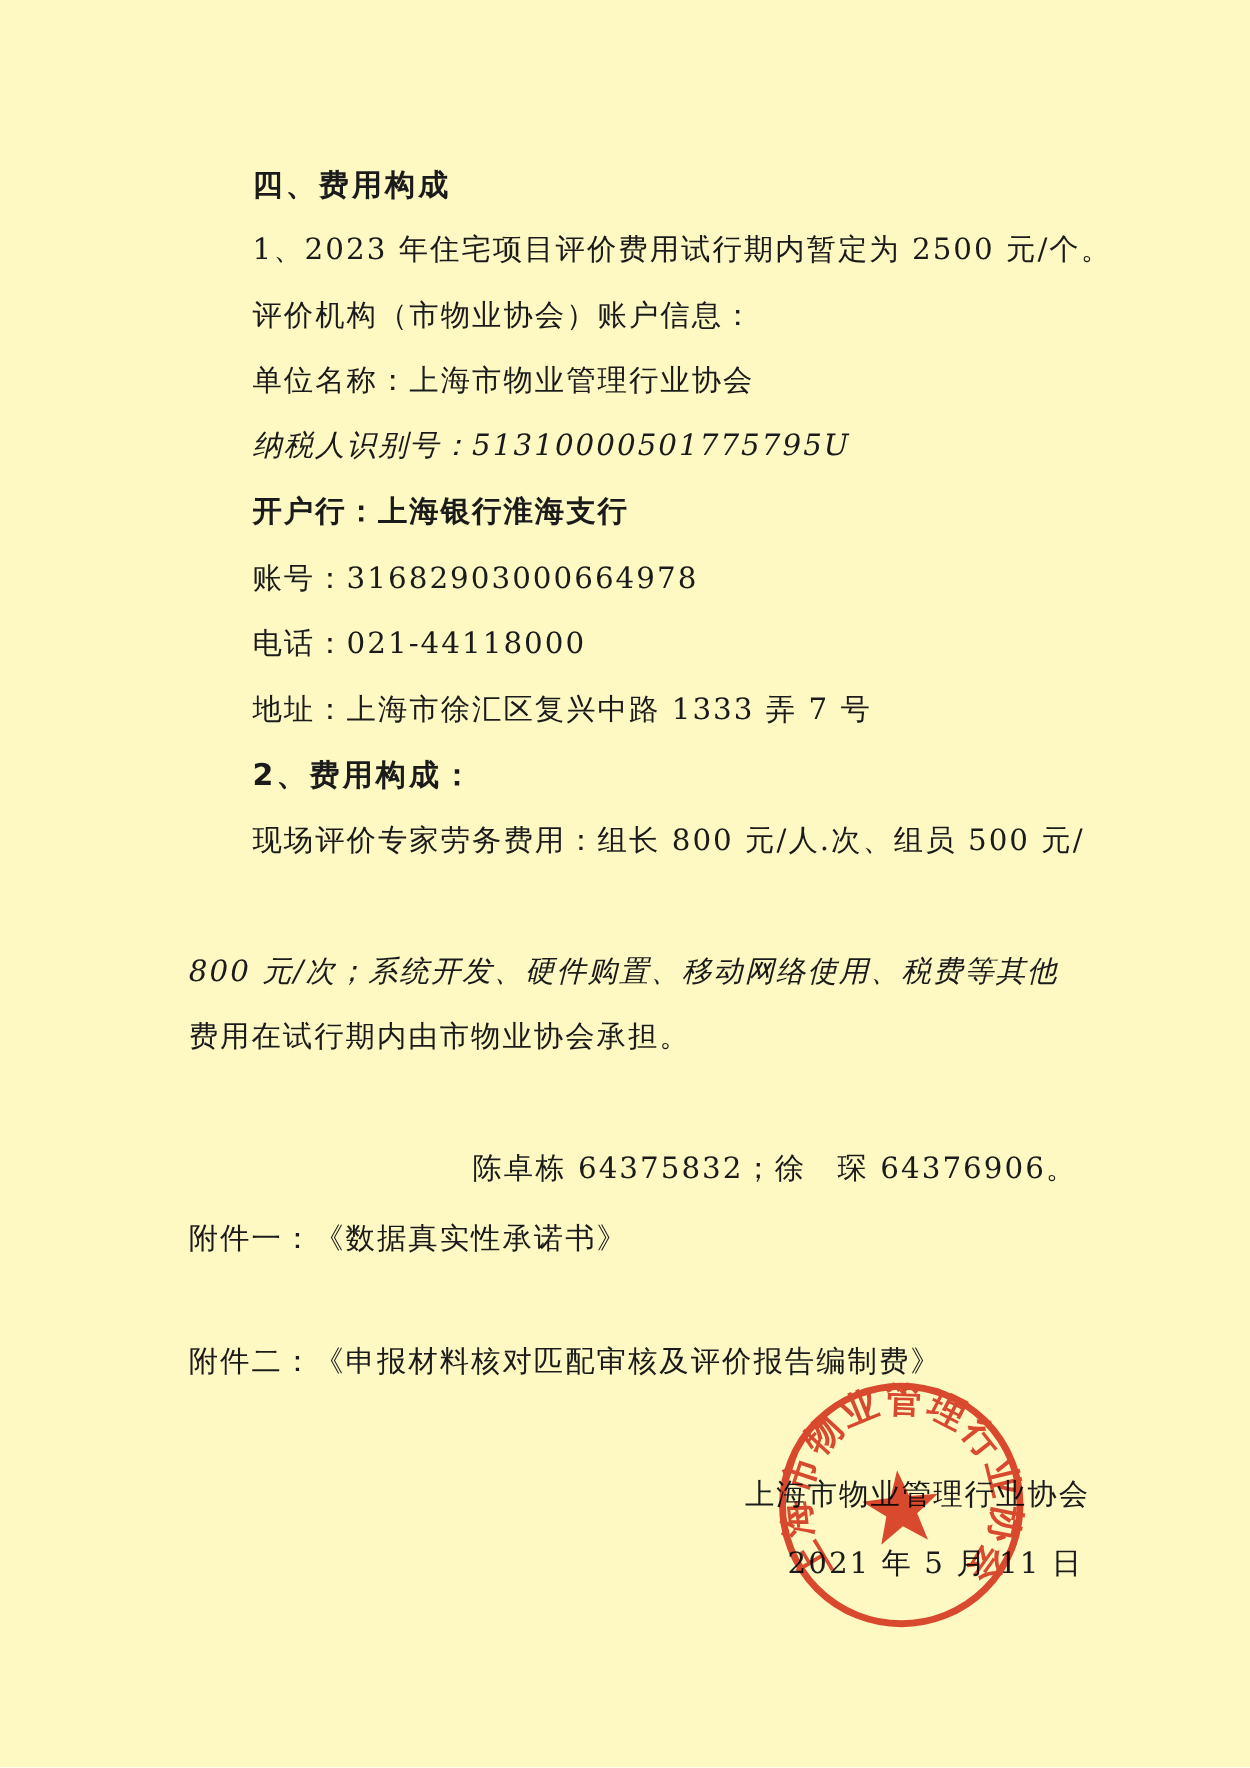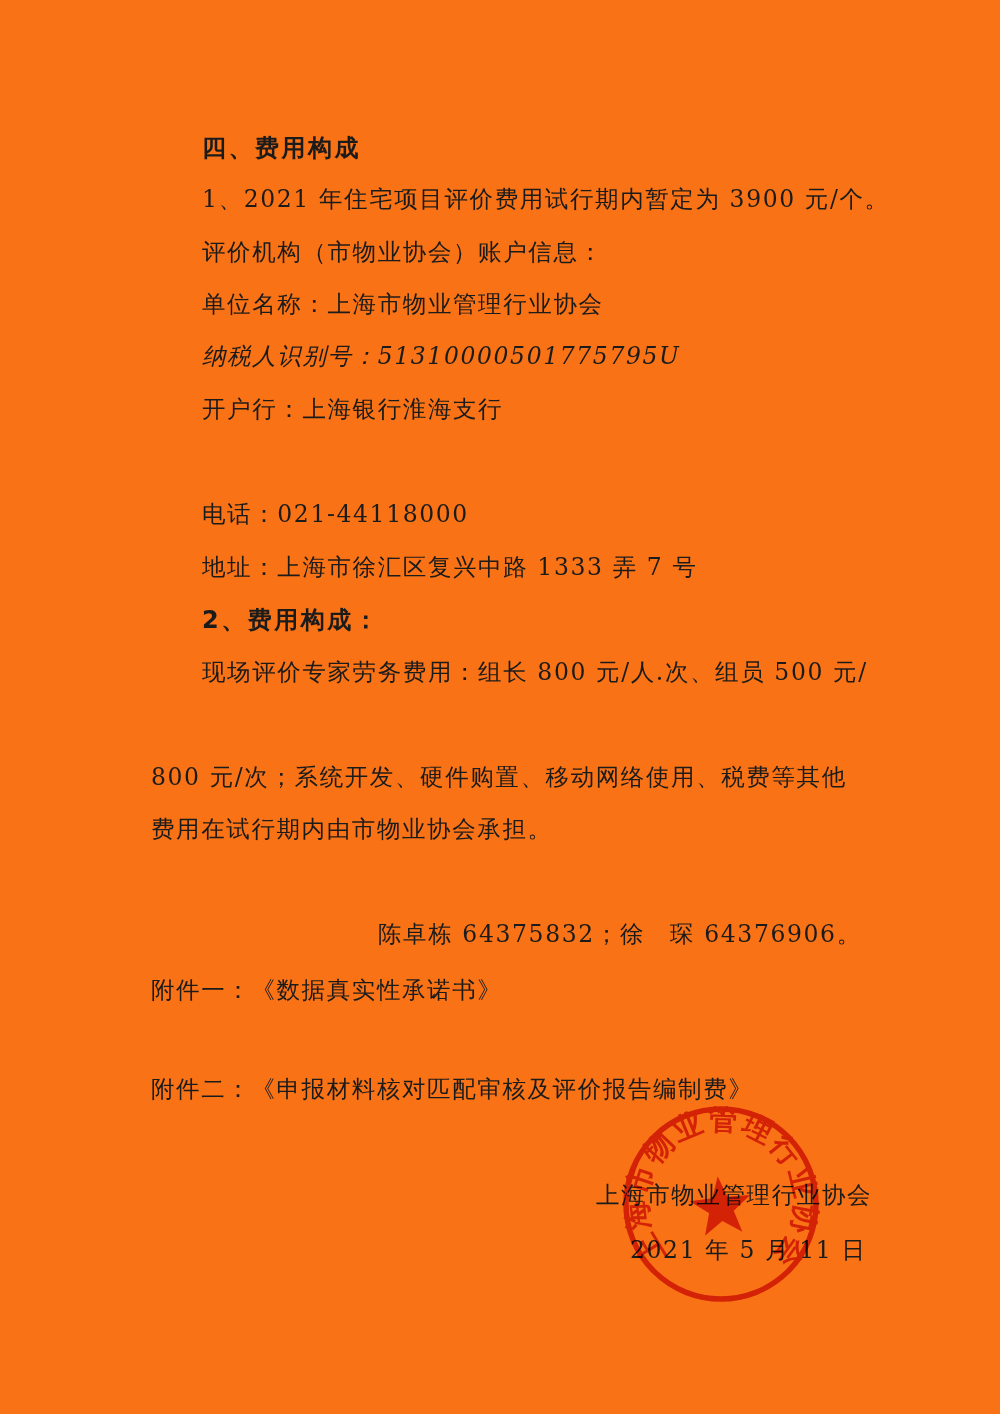--- a/index.html
+++ b/index.html
@@ -1,20 +1,20 @@
 <!DOCTYPE html>
 <html><head>
 <meta charset="utf-8">
 <style>
   html, body { margin: 0; padding: 0; background: #ffffff; }
   .page {
     position: relative;
     width: 1000px;
     height: 1414px;
-    background: #f97316;
+    background: #fef9c3;
     overflow: hidden;
     font-family: "DejaVu Serif", "Liberation Serif", serif;
     color: #1b1b1b;
   }
   .line {
     position: absolute;
     white-space: nowrap;
     font-size: 23.5px;
     letter-spacing: 1.6px;
     line-height: 1.1;
@@ -24,28 +24,28 @@
     font-weight: 700;
     font-size: 24px;
     letter-spacing: 2.5px;
   }
   
   .l-h1        { left: 202px; top: 135px; }
   .l-item1     { left: 202px; top: 187px; }
   .l-acct-intro{ left: 202px; top: 240px; }
   .l-acct-0    { left: 202px; top: 292px; }
   .l-acct-1    { left: 202px; top: 344px; font-style: italic; }
-  .l-acct-2    { left: 202px; top: 397px; }
+  .l-acct-2    { left: 202px; top: 397px; font-weight: bold; }
   .l-acct-3    { left: 202px; top: 450px; }
   .l-acct-4    { left: 202px; top: 502px; }
   .l-acct-5    { left: 202px; top: 555px; }
   .l-h2        { left: 202px; top: 607px; }
   .l-fee-0     { left: 202px; top: 660px; }
   .l-fee-1     { left: 151px; top: 712px; }
-  .l-fee-2     { left: 151px; top: 765px; }
+  .l-fee-2     { left: 151px; top: 765px; font-style: italic; }
   .l-fee-3     { left: 151px; top: 817px; }
   .l-contact1  { left: 151px; top: 870px; }
   .l-contact2  { left: 378px; top: 922px; }
   .l-attach1   { left: 151px; top: 978px; }
   .l-attach2   { left: 151px; top: 1077px; }
   .l-sig-org   { left: 596px; top: 1183px; }
   .l-sig-date  { left: 630px; top: 1238px; }
 
   .seal {
     position: absolute;
@@ -64,26 +64,27 @@
     letter-spacing: 3px;
   }
 </style>
 </head>
 <body>
 
 <div class="page">
 
   <div class="line l-h1 bold-heading">四、费用构成</div>
 
-  <div class="line l-item1">1、2021 年住宅项目评价费用试行期内暂定为 3900 元/个。</div>
+  <div class="line l-item1">1、2023 年住宅项目评价费用试行期内暂定为 2500 元/个。</div>
 
   <div class="line l-acct-intro">评价机构（市物业协会）账户信息：</div>
   <div class="line l-acct-0">单位名称：上海市物业管理行业协会</div>
   <div class="line l-acct-1">纳税人识别号：51310000501775795U</div>
   <div class="line l-acct-2">开户行：上海银行淮海支行</div>
+  <div class="line l-acct-3">账号：31682903000664978</div>
   <div class="line l-acct-4">电话：021-44118000</div>
   <div class="line l-acct-5">地址：上海市徐汇区复兴中路 1333 弄 7 号</div>
 
   <div class="line l-h2 bold-heading">2、费用构成：</div>
 
   <div class="line l-fee-0">现场评价专家劳务费用：组长 800 元/人.次、组员 500 元/</div>
   <div class="line l-fee-2">800 元/次；系统开发、硬件购置、移动网络使用、税费等其他</div>
   <div class="line l-fee-3">费用在试行期内由市物业协会承担。</div>
 
   <div class="line l-contact2">陈卓栋 64375832；徐　琛 64376906。</div>

